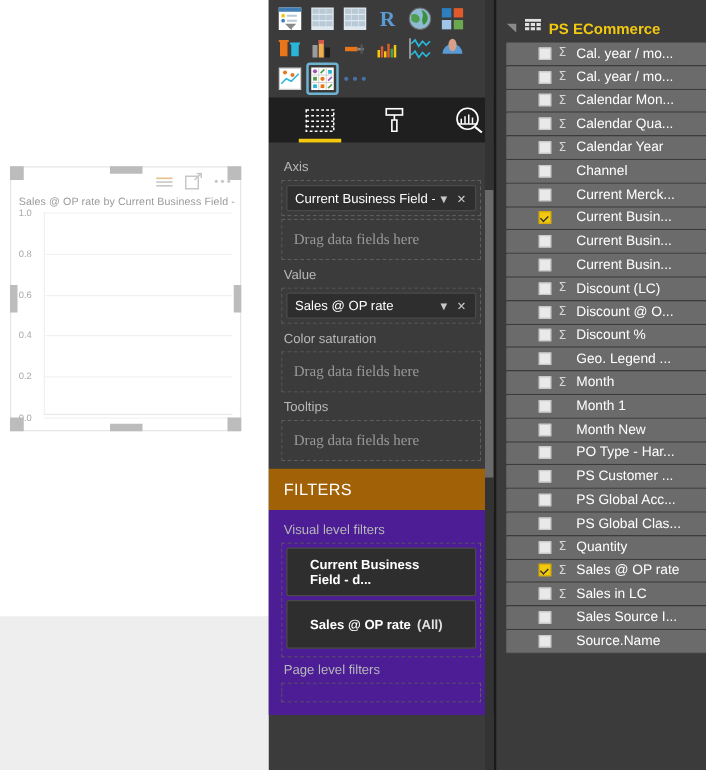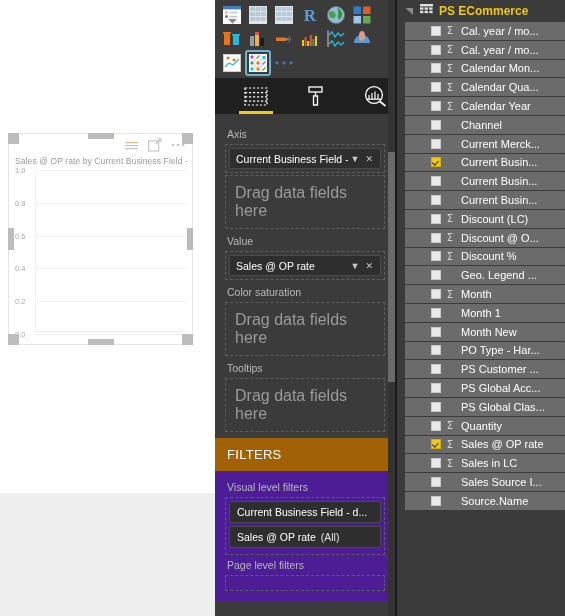--- a/index.html
+++ b/index.html
@@ -79,53 +79,54 @@
   #wells{
     background:#3b3b3b;padding:8px 10px 4px 10px;box-sizing:border-box;
   }
   .well-label{
     font-size:10.5px;color:#b8b8b8;margin:6px 0 4px 2px;
   }
   .dropzone{
     border:1px dashed #5d5d5d;padding:3px;border-radius:1px;margin-bottom:2px;
   }
   .dz-empty{
-    font-size:16px;color:#9a9a9a;padding:5px 6px;
+    font-size:12px;color:#9a9a9a;padding:5px 6px;font-family:Liberation Serif, serif;
   }
   .chip{
     background:#2e2e2e;border:1px solid #4a4a4a;border-radius:2px;
     height:21px;display:flex;align-items:center;padding:0 4px 0 6px;
     font-size:10.5px;color:#ffffff;box-sizing:border-box;
   }
   .chip .cname{flex:1;overflow:hidden;white-space:nowrap;}
   .chip .cdd,.chip .cx{color:#c9c9c9;font-size:9px;padding:0 3px;}
   .filters-head{
     background:#a16207;color:#ffffff;font-size:13px;font-weight:normal;
     padding:9px 0 9px 12px;letter-spacing:.3px;
   }
   #filters{background:#4c1d95;padding:4px 10px 8px 10px;box-sizing:border-box;}
   .filter-chip{
     background:#2e2e2e;border:1px solid #4a4a4a;border-radius:2px;
-    height:22px;display:flex;align-items:center;padding:0 7px;
-    font-size:10.5px;color:#ffffff;margin-bottom:3px;box-sizing:border-box;
+    height:39px;display:flex;align-items:center;padding:0 18px;
+    font-size:10.5px;color:#ffffff;margin-bottom:3px;box-sizing:border-box;font-weight:bold;
   }
   .fc-all{color:#e2e2e2;margin-left:5px;}
   #vscroll{
     position:absolute;right:0;top:0;width:7px;height:616px;background:#333333;
   }
   #vthumb{position:absolute;left:0;top:152px;width:7px;height:230px;background:#6a6a6a;}
 
   
   #fieldspane{
     position:absolute;left:395px;top:0;width:170px;height:616px;
     background:#3b3b3b;border-left:2px solid #1a1a1a;box-sizing:border-box;
   }
   .tbl-head{
     display:flex;align-items:center;gap:6px;height:22px;padding-left:8px;
     box-sizing:border-box;
+    margin-top:12px;
   }
   .tbl-name{color:#f2c811;font-size:12px;font-weight:bold;}
   .fld-row{
     height:18.8px;display:flex;align-items:center;
     background:#6b6b6b;border-bottom:1px solid #3b3b3b;
     margin-left:8px;box-sizing:border-box;border-radius:1px;
   }
   .cbx{
     width:10px;height:10px;margin-left:26px;background:#e9e9e9;
     border:1px solid #c9c9c9;box-sizing:border-box;flex:none;

